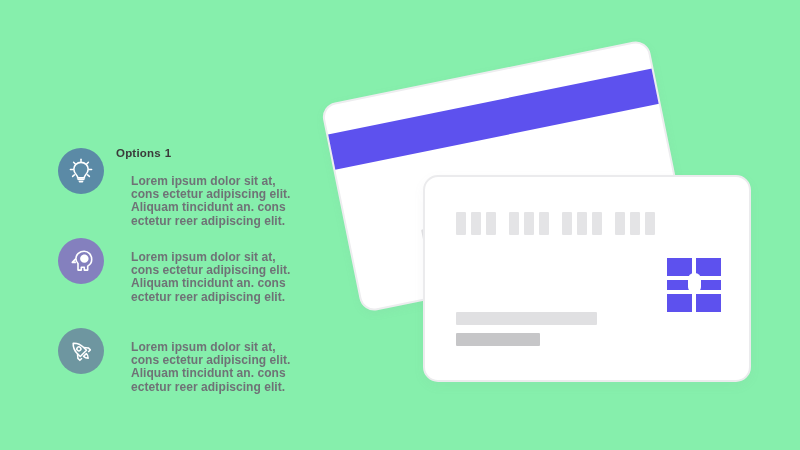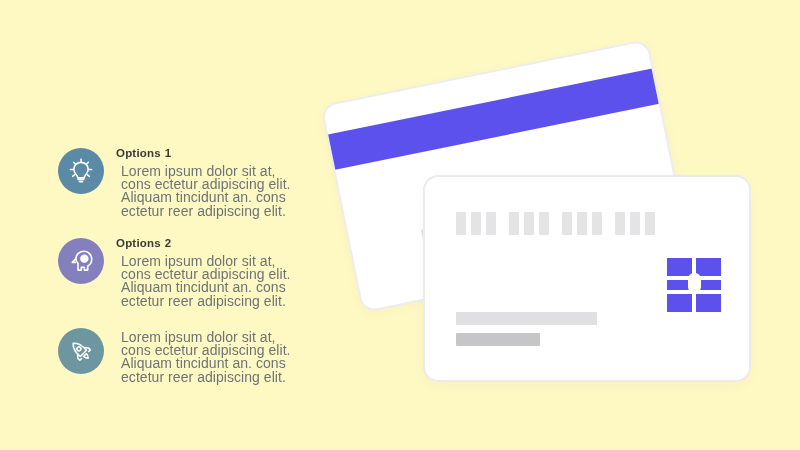--- a/index.html
+++ b/index.html
@@ -12,21 +12,21 @@
     height: 450px;
     position: relative;
     overflow: hidden;
     font-family: "Liberation Sans", sans-serif;
     -webkit-font-smoothing: antialiased;
   }
 
   .slide {
     position: absolute;
     inset: 0;
-    background: #fef9c3;
+    background: #86efac;
   }
 
   
   .options-list {
     position: absolute;
     left: 58px;
     top: 146px;
     width: 260px;
   }
   .option-item {
@@ -54,25 +54,26 @@
   .option-title {
     font-size: 11.5px;
     font-weight: bold;
     color: #3a3a3a;
     letter-spacing: 0.2px;
     margin: 0 0 4px 0;
     line-height: 14px;
   }
   .option-title .num { padding-left: 4px; }
   .option-desc {
-    font-size: 14px;
+    font-size: 12px;
     color: #6f7276;
     line-height: 13.2px;
-    margin: 5px;
+    margin: 15px;
     letter-spacing: 0.05px;
+    font-weight: bold;
   }
 
   
   .cards-area {
     position: absolute;
     left: 320px;
     top: 40px;
     width: 470px;
     height: 370px;
   }
@@ -230,23 +231,20 @@
 
     <div class="option-item">
       <div class="option-icon" style="background:#8480be;">
         <svg width="28" height="28" viewBox="0 0 28 28" aria-hidden="true">
           <path d="M17.2 4.2c-4.6 0-8.3 3.3-8.3 7.4 0 1.9 0.8 3.6 2.1 4.9v6.6h3.3v-2.8h3.0v2.8h3.4v-4.0c2.4-1.3 4.0-3.7 4.0-6.5 0-4.8-3.2-8.4-7.5-8.4z" fill="none" stroke="#ffffff" stroke-width="1.6" stroke-linejoin="round"></path>
           <path d="M8.9 11.6 L5.3 15.4 h3.6" fill="none" stroke="#ffffff" stroke-width="1.6" stroke-linejoin="round"></path>
           <path d="M17.4 7.6c-2.4 0-4.3 1.8-4.3 4.1 0 2.2 1.9 4.0 4.3 4.0 2.3 0 4.2-1.8 4.2-4.0 0-2.3-1.9-4.1-4.2-4.1z" fill="#ffffff"></path>
         </svg>
       </div>
       <div class="option-body">
-        <p class="option-title">
-          <span>Options</span><span class="num">2</span>
-        </p>
         <p class="option-desc">Lorem ipsum dolor sit at, cons ectetur adipiscing elit. Aliquam tincidunt an. cons ectetur reer adipiscing elit.</p>
       </div>
     </div>
 
     <div class="option-item">
       <div class="option-icon" style="background:#6e96a0;">
         <svg width="28" height="28" viewBox="0 0 28 28" aria-hidden="true">
           <g transform="rotate(-45 14 14)">
             <path d="M14 3.0c2.9 2.6 4.4 6.3 4.4 10.1v4.3h-8.8v-4.3c0-3.8 1.5-7.5 4.4-10.1z" fill="none" stroke="#ffffff" stroke-width="1.6" stroke-linejoin="round"></path>
             <circle cx="14" cy="11.0" r="2.0" fill="none" stroke="#ffffff" stroke-width="1.5"></circle>

